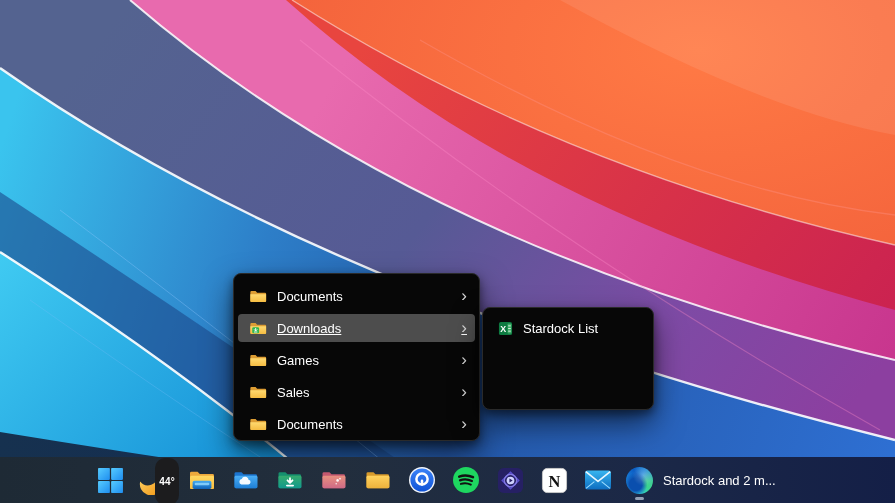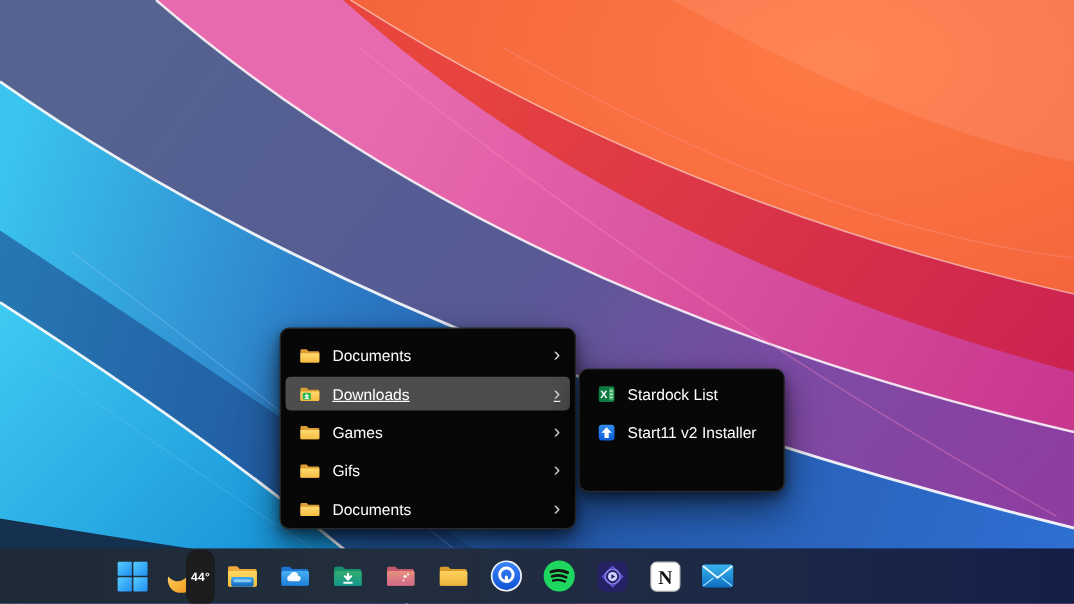--- a/index.html
+++ b/index.html
@@ -183,21 +183,21 @@
           <use href="#sym-folder"></use>
         </svg>
       <span class="lbl">Games</span>
       <span class="chev">›</span>
     </div>
 
     <div class="menu-row">
       <svg class="ic-folder">
           <use href="#sym-folder"></use>
         </svg>
-      <span class="lbl">Gifs</span>
+      <span class="lbl">Sales</span>
       <span class="chev">›</span>
     </div>
 
     <div class="menu-row">
       <svg class="ic-folder">
           <use href="#sym-folder"></use>
         </svg>
       <span class="lbl">Documents</span>
       <span class="chev">›</span>
     </div>
@@ -209,27 +209,20 @@
       <svg class="ic-file" viewBox="0 0 16 16">
         <rect x="1" y="1" width="14" height="14" rx="2" fill="#0e7a41"></rect>
         <rect x="10.2" y="2.6" width="4" height="10.8" rx=".8" fill="#3fae68"></rect>
         <path d="M10.8 5.2 h2.8 M10.8 8 h2.8 M10.8 10.8 h2.8" stroke="#e6f5ec" stroke-width=".9"></path>
         <text x="5.6" y="11.6" font-size="9.5" font-weight="bold" fill="#fff" text-anchor="middle" font-family="Liberation Sans, sans-serif">X</text>
       </svg>
       <span class="lbl">Stardock List</span>
     </div>
 
 
-    <div class="menu-row">
-      <svg class="ic-file" viewBox="0 0 16 16">
-        <rect x="1" y="1" width="14" height="14" rx="3" fill="url(#gS11)"></rect>
-        <path d="M8 3.2 L12.6 8.2 H9.9 V12.8 H6.1 V8.2 H3.4 Z" fill="#fff"></path>
-      </svg>
-      <span class="lbl">Start11 v2 Installer</span>
-    </div>
   </div>
 
   <div class="taskbar">
 
     <div class="tb-btn">
       <svg width="27" height="27" viewBox="0 0 26 26">
         <rect x="1" y="1" width="11.4" height="11.4" rx=".8" fill="url(#gWin)"></rect>
         <rect x="13.6" y="1" width="11.4" height="11.4" rx=".8" fill="url(#gWin)"></rect>
         <rect x="1" y="13.6" width="11.4" height="11.4" rx=".8" fill="url(#gWin)"></rect>
         <rect x="13.6" y="13.6" width="11.4" height="11.4" rx=".8" fill="url(#gWin)"></rect>
@@ -324,15 +317,20 @@
     </div>
 
     <div class="tb-btn">
       <svg width="28" height="22" viewBox="0 0 28 22">
         <rect x="1" y="1.5" width="26" height="19" rx="2.5" fill="url(#gMail)"></rect>
         <path d="M1.8 2.6 L14 12.4 L26.2 2.6" fill="none" stroke="#eaf8ff" stroke-width="1.6" stroke-linejoin="round"></path>
         <path d="M2 19.4 L10.4 12.6 M26 19.4 L17.6 12.6" stroke="#9adcff" stroke-width="1.1"></path>
       </svg>
     </div>
 
+    <div class="tb-task">
+      <span class="edge-ball"></span>
+      <span class="run-ind"></span>
+      <span class="task-label">Stardock and 2 m...</span>
+    </div>
 
   </div>
 </div>
 
 </body></html>

